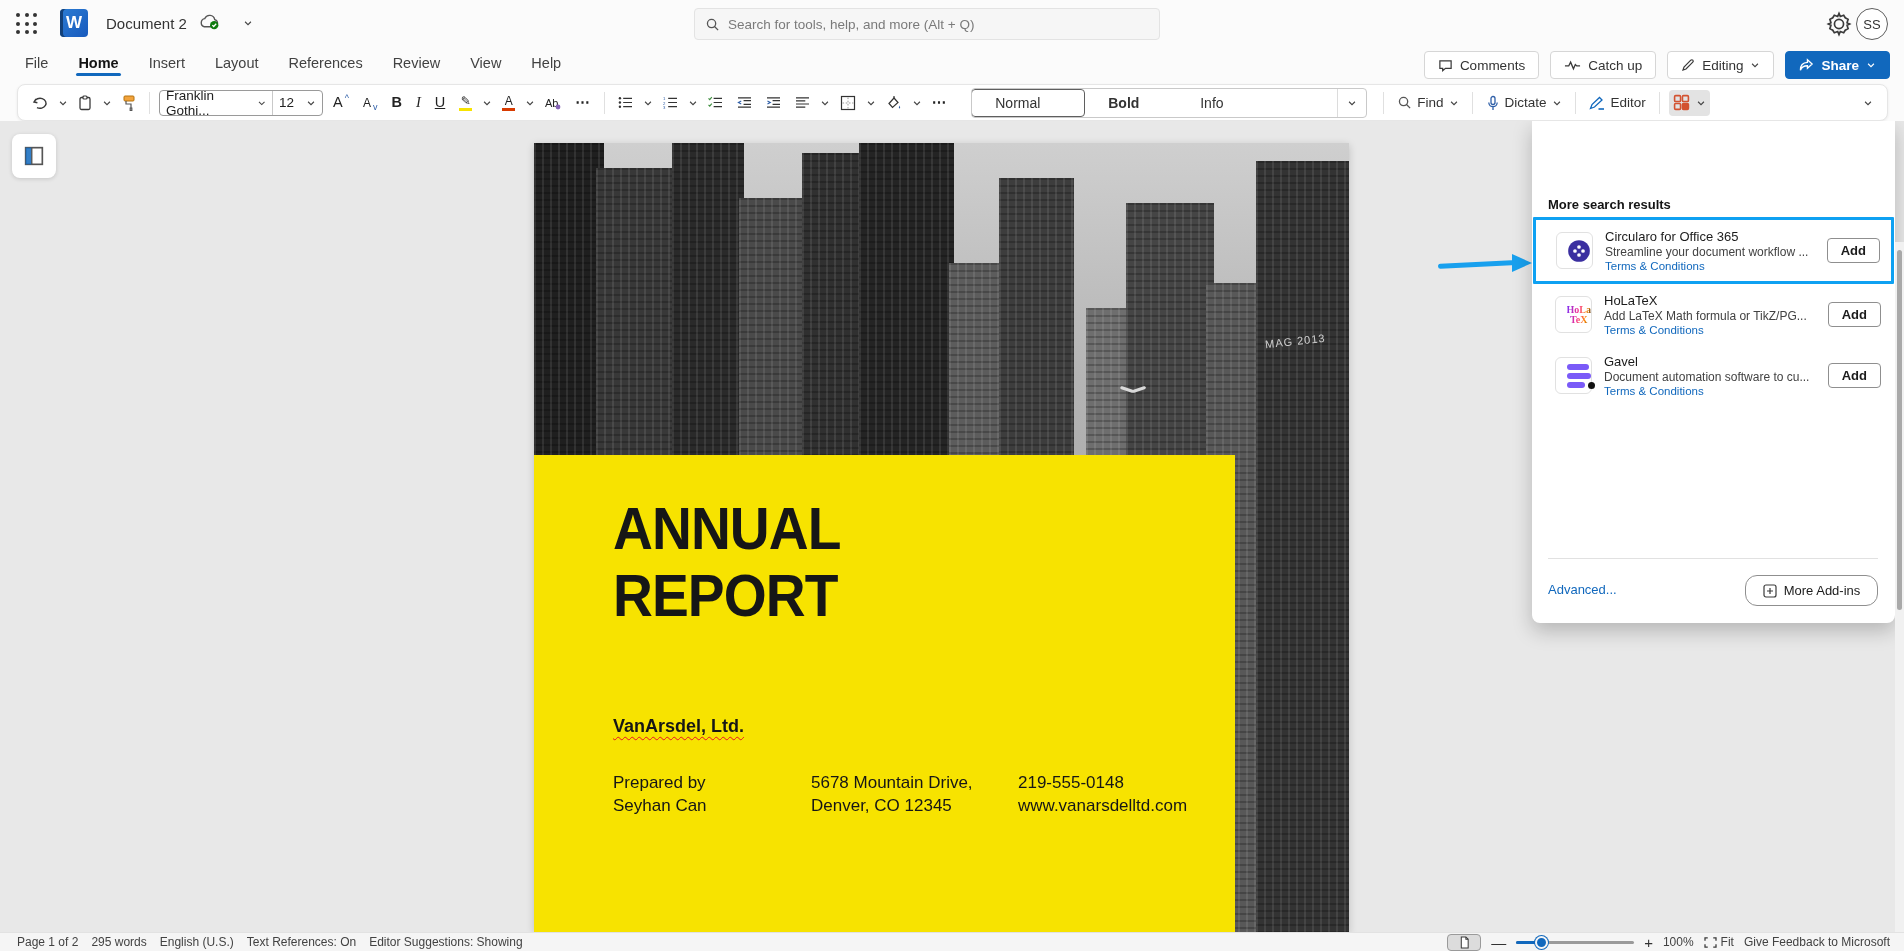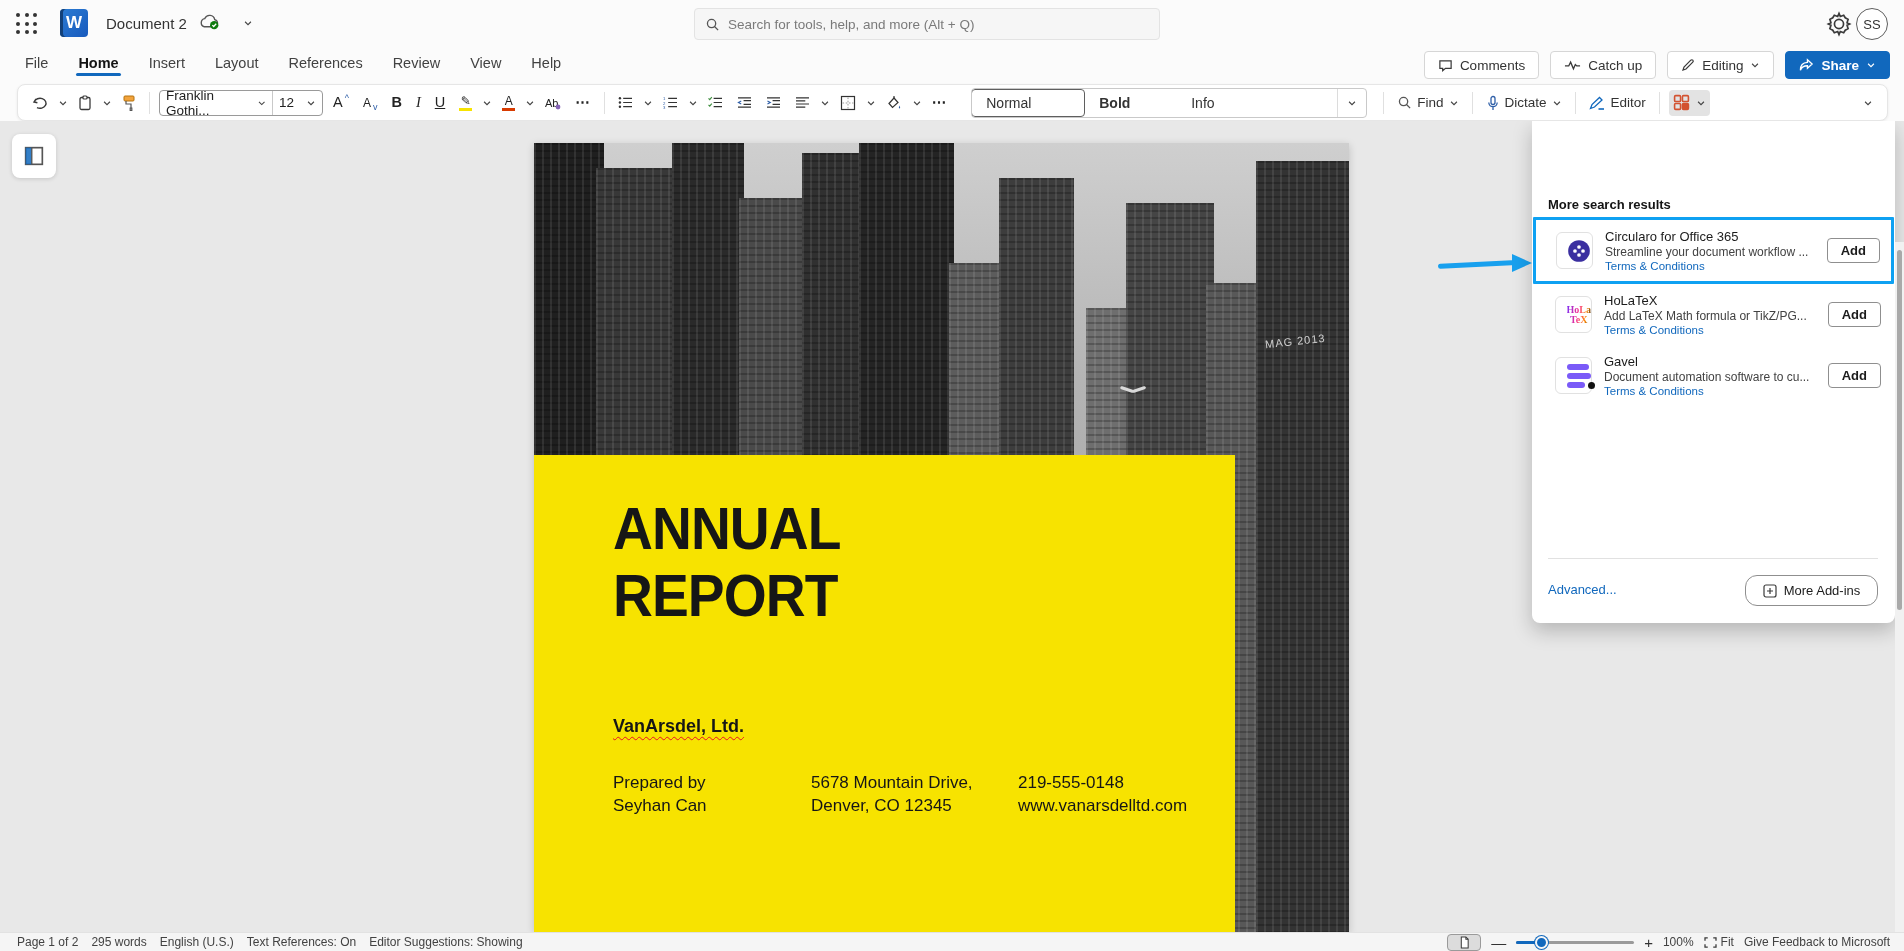--- a/index.html
+++ b/index.html
@@ -57,21 +57,21 @@
     overflow:hidden; flex:0 0 auto; }
   .fontbox .fname { width:112px; padding:0 6px; font-size:13.5px; color:#222; display:flex; align-items:center;
     justify-content:space-between; height:100%; cursor:pointer; }
   .fontbox .fsize { width:50px; padding:0 6px; font-size:13.5px; color:#222; display:flex; align-items:center;
     justify-content:space-between; height:100%; border-left:1px solid #c9c9c9; cursor:pointer; }
   .colorbar { display:block; width:13px; height:3px; margin-top:1px; }
   .stack { display:flex; flex-direction:column; align-items:center; line-height:1; }
   .lines-ic { width:15px; height:13px; flex:0 0 auto; }
   .gallery { display:flex; align-items:center; height:30px; border:1px solid #c9c9c9; border-radius:4px;
     margin-left:14px; flex:0 0 auto; overflow:hidden; }
-  .gcell { height:100%; display:flex; align-items:center; padding:0 14px; font-size:14px; color:#333; cursor:pointer; }
+  .gcell { height:100%; display:flex; align-items:center; padding:0 23px; font-size:14px; color:#333; cursor:pointer; }
   .gcell.selected { border:1.5px solid #5f5f5f; border-radius:4px; background:#fff; margin:-1px 0 -1px -1px;
     width:114px; justify-content:flex-start; }
   .gcell.bold { font-weight:bold; width:92px; }
   .gcell.info { width:160px; }
   .gchev { height:100%; display:flex; align-items:center; padding:0 9px; border-left:1px solid #dcdcdc; cursor:pointer; }
   .cmdtxt { font-size:13.5px; color:#333; }
 
   
   .canvas { position:absolute; left:0; top:121px; width:1904px; height:811px; background:#e8e8e8; overflow:hidden; }
   .panetoggle { position:absolute; left:12px; top:13px; width:44px; height:44px; border-radius:8px; background:#fff;

